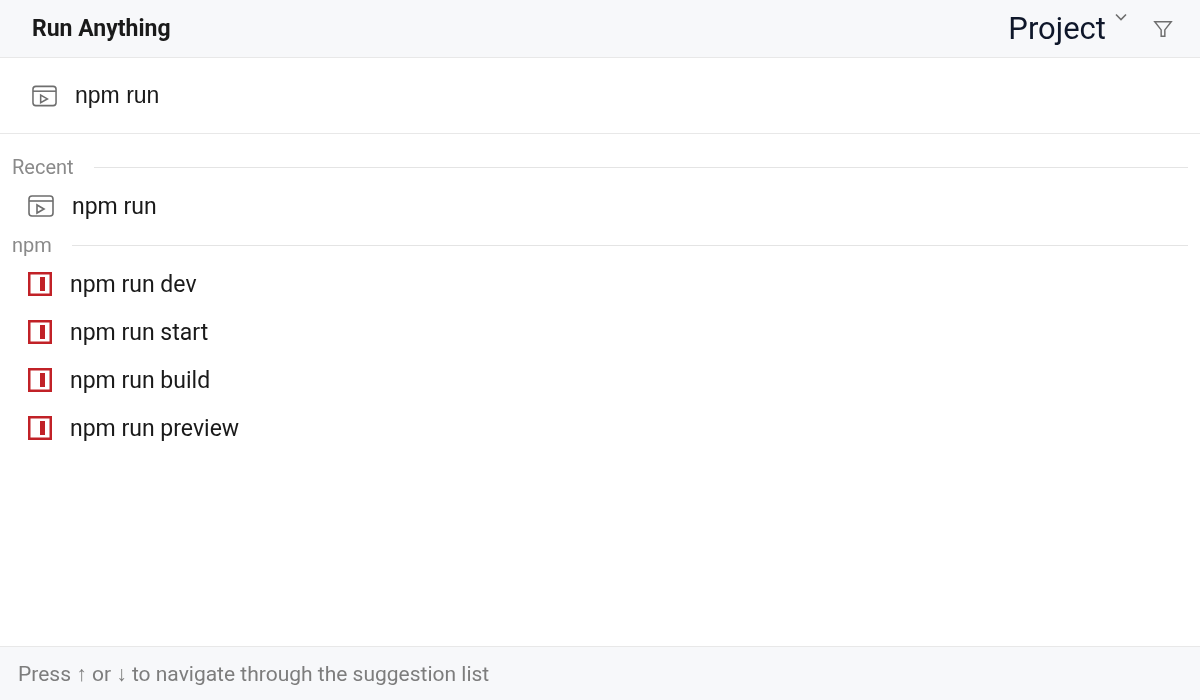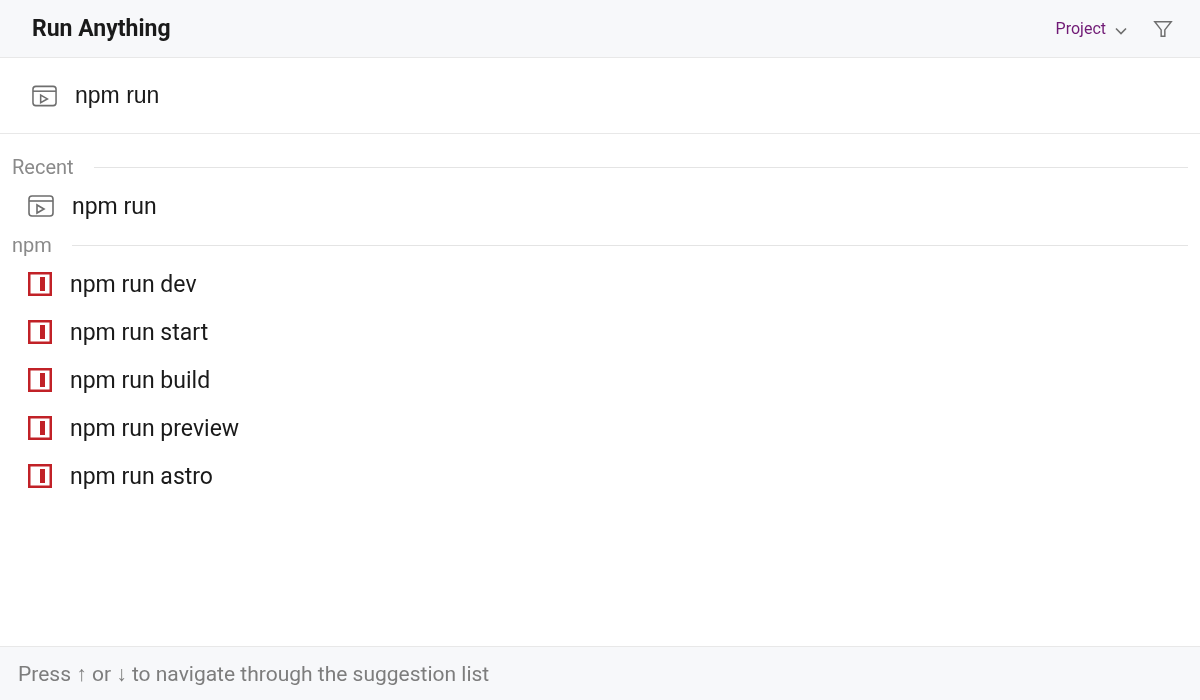--- a/index.html
+++ b/index.html
@@ -29,24 +29,24 @@
       font-weight: 700;
       color: #1a1a1a;
     }
     .header-right {
       display: flex;
       align-items: center;
       gap: 22px;
     }
     .scope-selector {
       display: flex;
-      align-items: flex-end;
+      align-items: flex-start;
       gap: 8px;
-      font-size: 16px;
-      color: #701a75;
+      font-size: 31px;
+      color: #0f172a;
       cursor: pointer;
     }
     .chevron-down {
       width: 14px;
       height: 14px;
       stroke: #6e6e6e;
       stroke-width: 1.6;
       fill: none;
     }
     .filter-btn {
@@ -228,25 +228,18 @@
   </div>
 
   <div class="list-item">
     <svg class="npm-icon" viewBox="0 0 24 24">
       <rect x="1" y="1" width="22" height="22" fill="none" stroke="#c12127" stroke-width="3"></rect>
       <rect x="12" y="5" width="5" height="14" fill="#c12127"></rect>
     </svg>
     <span class="item-label">npm run preview</span>
   </div>
 
-  <div class="list-item">
-    <svg class="npm-icon" viewBox="0 0 24 24">
-      <rect x="1" y="1" width="22" height="22" fill="none" stroke="#c12127" stroke-width="3"></rect>
-      <rect x="12" y="5" width="5" height="14" fill="#c12127"></rect>
-    </svg>
-    <span class="item-label">npm run astro</span>
-  </div>
 
 </div>
 
 <div class="footer">
   <div class="footer-text">Press ↑ or ↓ to navigate through the suggestion list</div>
 </div>
 
 </body></html>

